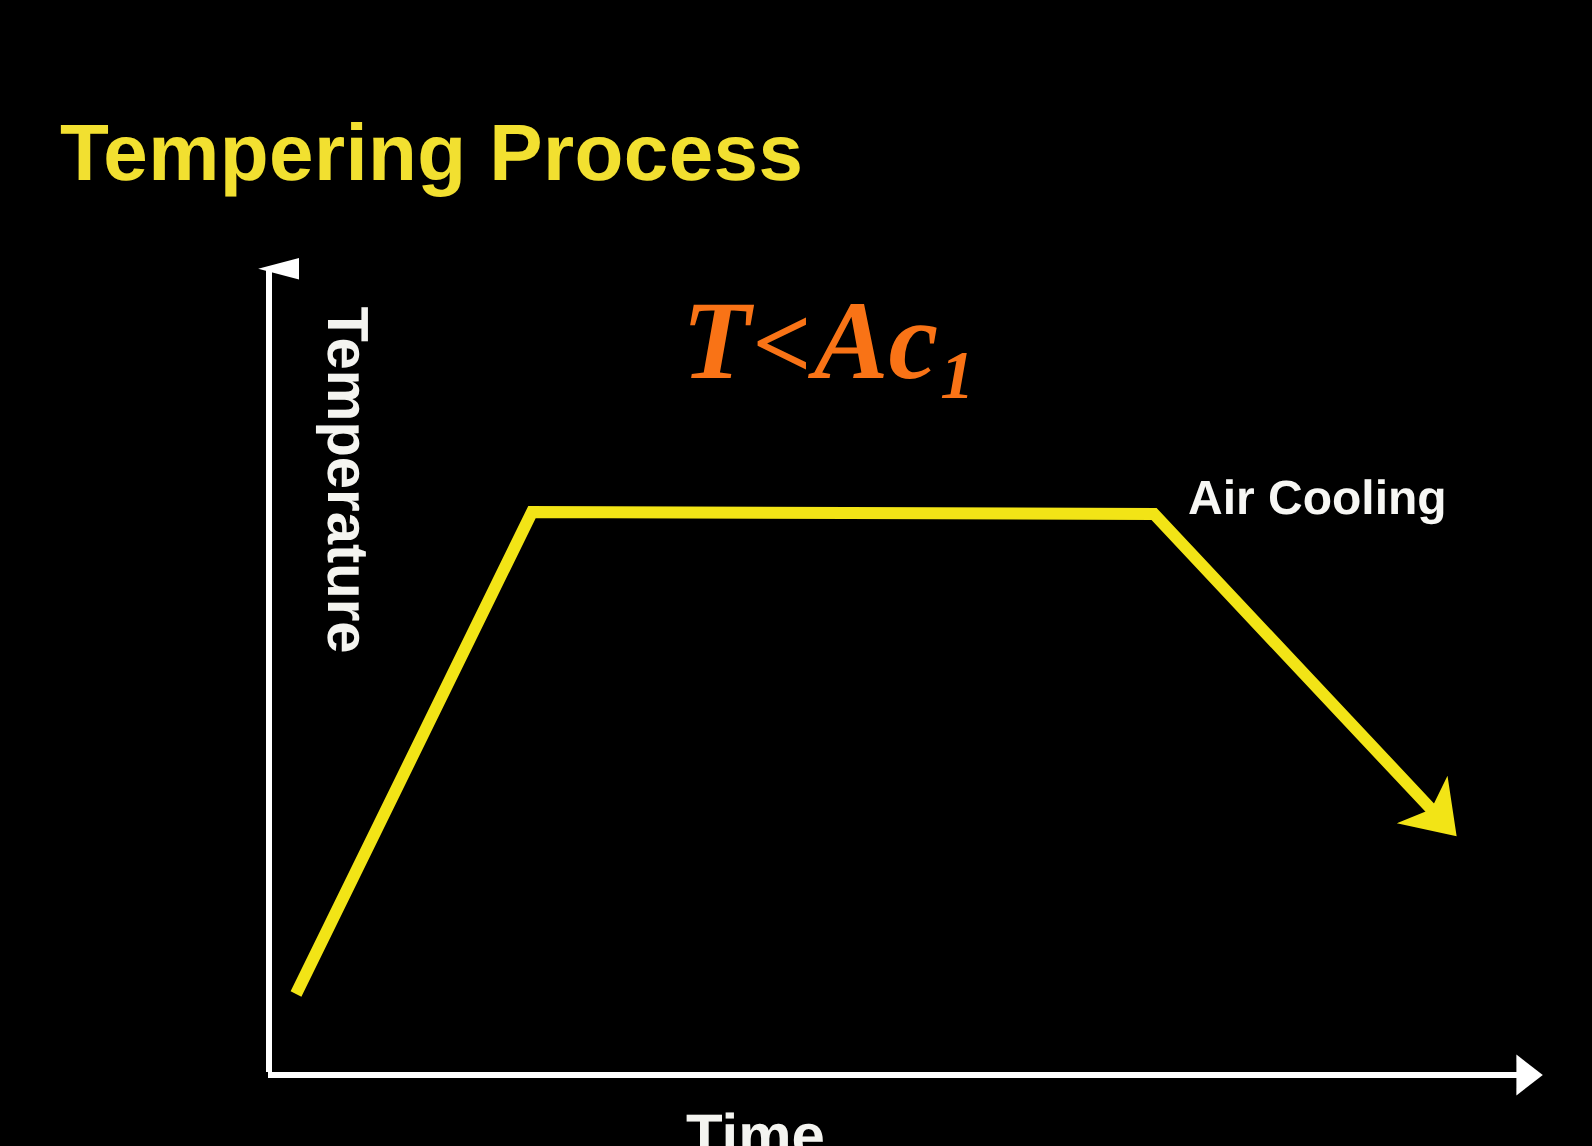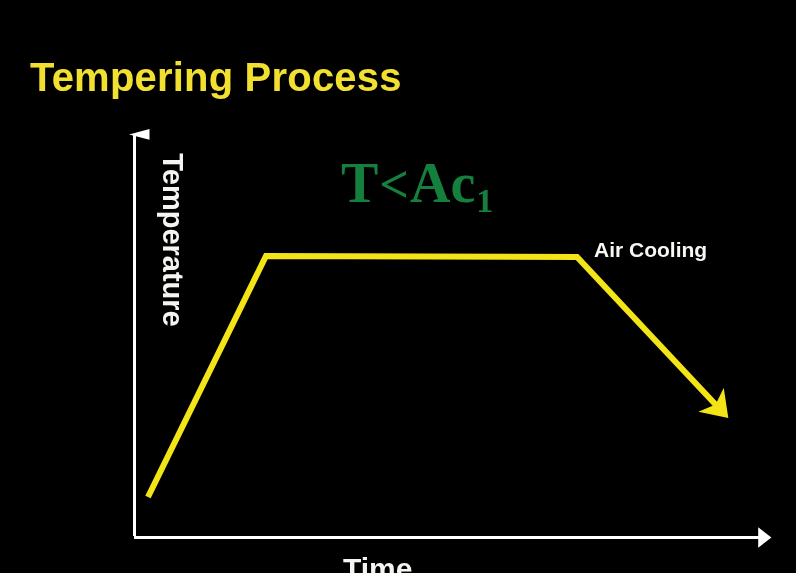--- a/index.html
+++ b/index.html
@@ -56,46 +56,47 @@
     left: 343px;
     top: 512px;
     width: 130px;
     font-size: 30px;
     line-height: 36px;
     text-align: left;
   }
   #annotation-temp-condition {
     position: absolute;
     left: 341px;
-    top: 112px;
+    top: 100px;
     font-family: "Liberation Serif", serif;
     font-weight: bold;
     font-size: 56px;
     line-height: 64px;
-    color: #15803d;
+    color: #f97316;
     white-space: nowrap;
+    font-style: italic;
   }
   #annotation-temp-condition .sub {
     font-size: 34px;
     vertical-align: baseline;
     position: relative;
     top: 10px;
     left: 1px;
   }
   #annotation-temp-condition .lt {
     font-size: 52px;
     padding: 0 1px;
   }
   #annotation-air-cooling {
     position: absolute;
     left: 594px;
     top: 193px;
     font-family: "Liberation Sans", sans-serif;
     font-weight: bold;
-    font-size: 21px;
+    font-size: 24px;
     line-height: 36px;
     color: #f7f7f4;
     white-space: nowrap;
     text-align: right;
   }
 </style>
 </head>
 <body>
 
 <div id="stage">

